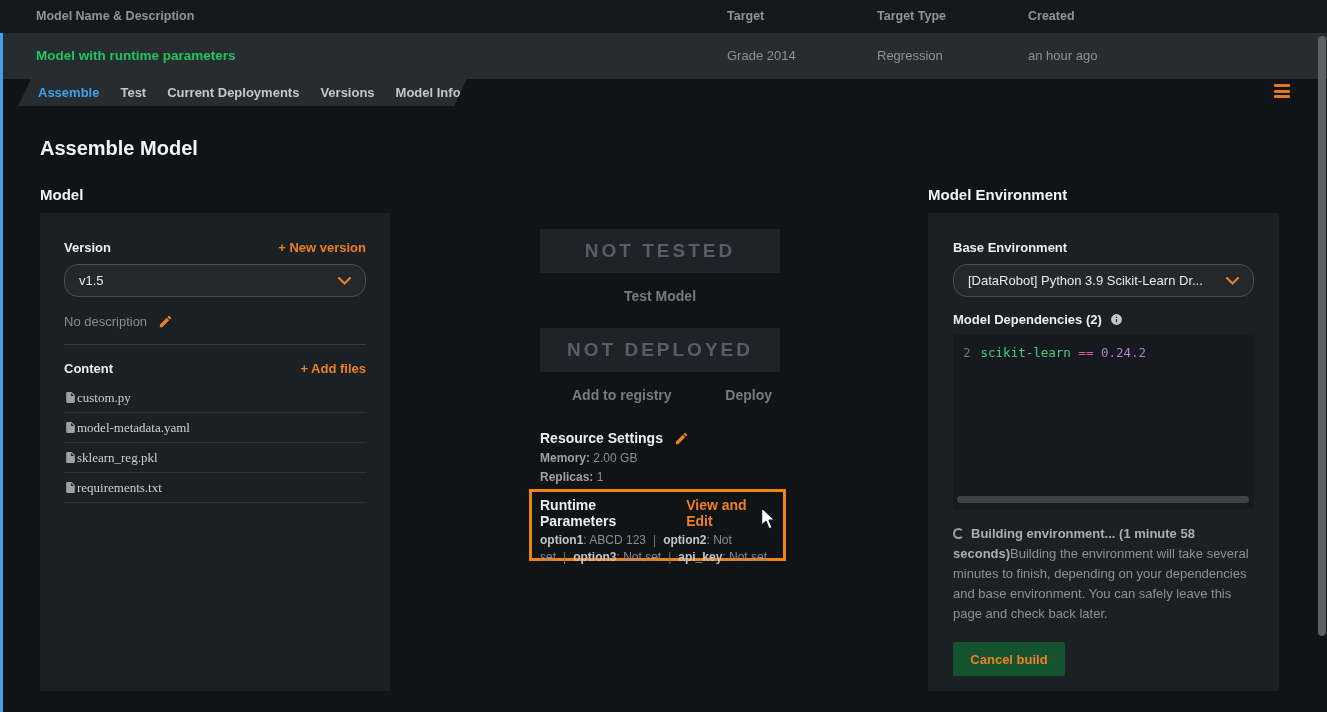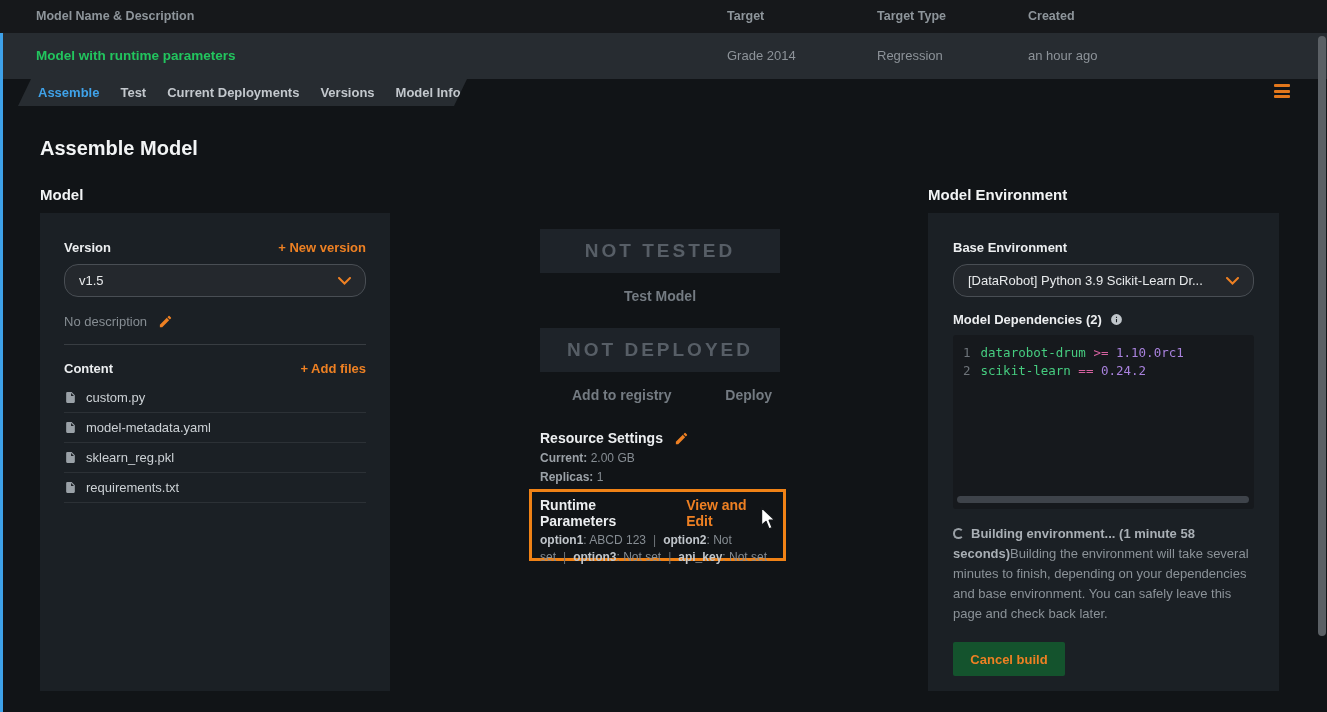--- a/index.html
+++ b/index.html
@@ -41,21 +41,21 @@
   .select { margin-top:9px; height:33px; background:#24282d; border:1px solid #494e54; border-radius:14px;
     display:flex; align-items:center; justify-content:space-between; padding:0 14px; cursor:pointer; }
   .select .val { font-size:13px; color:#e8eaec; white-space:nowrap; overflow:hidden; }
   .chev { width:13px; height:8px; flex:none; }
   .no-desc { margin-top:17px; display:flex; align-items:center; gap:11px; }
   .no-desc span { font-size:13px; color:#868d93; }
   .pencil { width:15px; height:15px; fill:#ee8023; cursor:pointer; }
   .divider { margin-top:15px; border-top:1px solid #383d42; }
   .content-row { margin-top:16px; }
   .file-list { margin-top:7px; }
-  .file-row { display:flex; align-items:center; gap:9px; height:30px; border-bottom:1px solid #2c3136; cursor:pointer; }
+  .file-row { display:flex; align-items:center; height:30px; border-bottom:1px solid #2c3136; cursor:pointer;font-family:Liberation Serif, serif; }
   .file-icon { width:13px; height:13px; fill:#9aa1a7; flex:none; }
   .file-name { font-size:13px; color:#ccd1d5; }
   
   .banner { position:absolute; left:540px; width:240px; height:44px; background:#1e2329;
     display:flex; align-items:center; justify-content:center;
     font-size:19px; font-weight:700; letter-spacing:3px; color:#575e66; }
   .banner.tested { top:229px; } .banner.deployed { top:328px; }
   .ghost-action { position:absolute; font-size:14px; font-weight:700; color:#747b82; cursor:pointer; }
   .test-model { left:540px; top:288px; width:240px; text-align:center; }
   .reg-deploy { position:absolute; left:540px; top:387px; width:240px; display:flex;
@@ -193,21 +193,21 @@
     <span>Deploy</span>
   </div>
 
   <div class="resource">
     <div class="res-h">
       <span>Resource Settings</span>
       <svg class="pencil" viewBox="0 0 24 24">
           <path d="M3 17.25V21h3.75L17.81 9.94l-3.75-3.75L3 17.25zM20.71 7.04a1 1 0 0 0 0-1.41l-2.34-2.34a1 1 0 0 0-1.41 0l-1.83 1.83 3.75 3.75 1.83-1.83z"></path>
         </svg>
     </div>
-    <div class="res-line"><b>Current:</b> <span>2.00 GB</span></div>
+    <div class="res-line"><b>Memory:</b> <span>2.00 GB</span></div>
     <div class="res-line"><b>Replicas:</b> <span>1</span></div>
   </div>
 
   <div class="runtime-box">
     <div class="rt-h">
       <span class="rt-title">Runtime Parameters</span>
       <span class="rt-link">View and Edit</span>
     </div>
     <div class="params"><span class="param"><b>option1</b>: ABCD 123</span><span class="param-sep">|</span><span class="param"><b>option2</b>: Not set</span><span class="param-sep">|</span><span class="param"><b>option3</b>: Not set</span><span class="param-sep">|</span><span class="param"><b>api_key</b>: Not set</span></div>
   </div>
@@ -222,21 +222,20 @@
         </svg>
     </div>
     <div class="dep-row">
       <span class="fld-label">Model Dependencies (2)</span>
       <svg class="info-icon" viewBox="0 0 24 24">
           <path d="M12 2a10 10 0 1 0 0 20 10 10 0 0 0 0-20zm1 15h-2v-6h2v6zm0-8h-2V7h2v2z"></path>
         </svg>
     </div>
     <div class="code">
       <div>
-          <div class="code-line"><span class="ln">1</span><span class="pkg">datarobot-drum</span><span class="op"> &gt;= </span><span class="ver">1.10.0rc1</span></div>
           <div class="code-line"><span class="ln">2</span><span class="pkg">scikit-learn</span><span class="op"> == </span><span class="ver">0.24.2</span></div>
         </div>
       <div class="code-scrollbar"></div>
     </div>
     <div class="building">
       <span class="spinner"></span><span class="b-title">Building environment... (1 minute 58 seconds)</span><span>Building the environment will take several minutes to finish, depending on your dependencies and base environment. You can safely leave this page and check back later.</span>
     </div>
     <button class="cancel-btn">Cancel build</button>
   </div>
 

